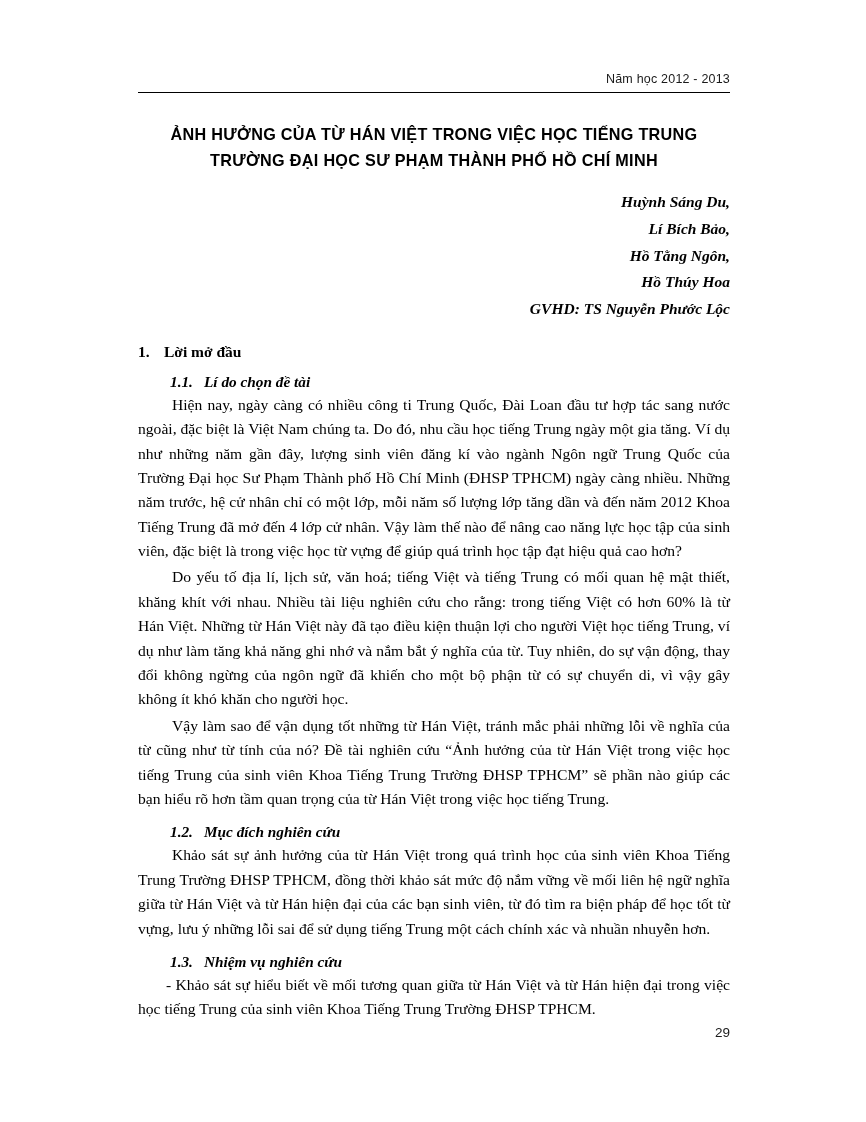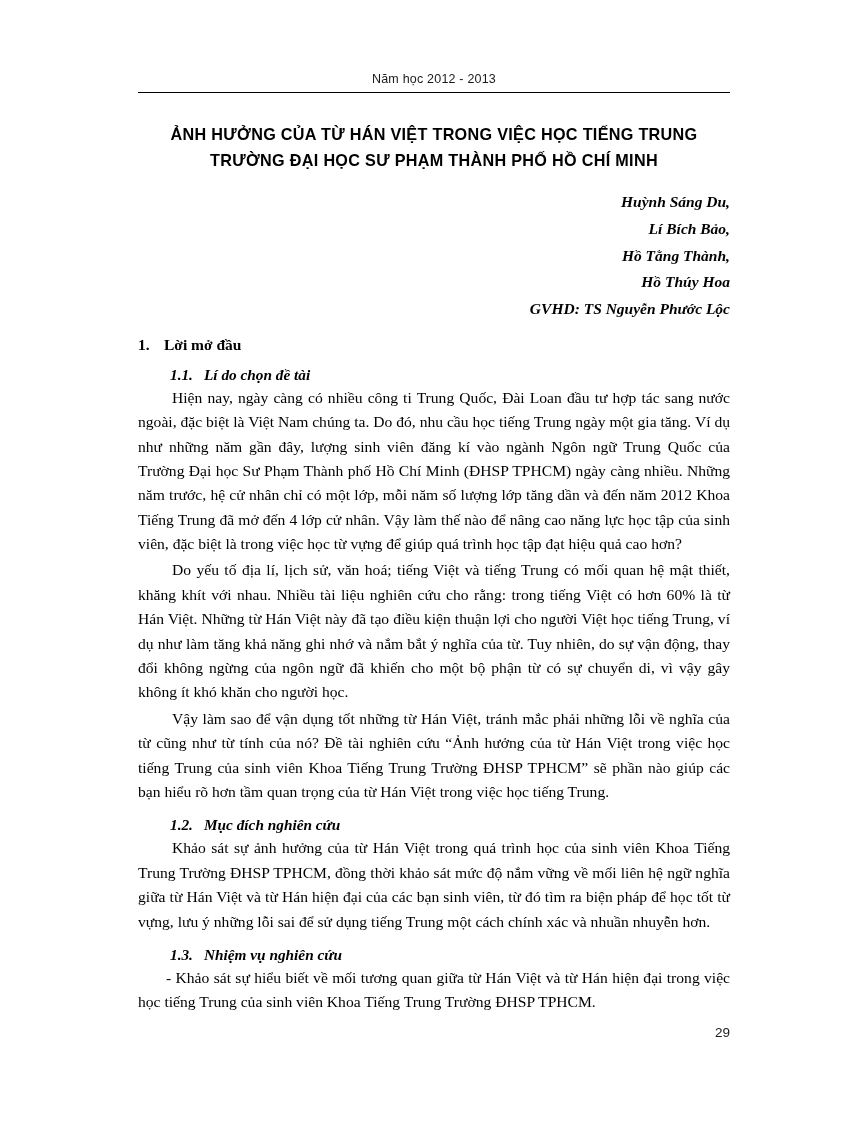--- a/index.html
+++ b/index.html
@@ -18,21 +18,21 @@
     color: #000000;
     overflow: hidden;
   }
   .content {
     position: absolute;
     left: 138px;
     top: 72px;
     width: 592px;
   }
   .running-head {
-    text-align: center;
+    text-align: right;
     font-family: "Liberation Sans", sans-serif;
     font-size: 12.5px;
     letter-spacing: 0.2px;
     color: #1a1a1a;
     padding-bottom: 6px;
   }
   .rule {
     border-top: 1.3px solid #000;
     margin-bottom: 28px;
   }
@@ -57,21 +57,21 @@
   }
   .authors .plain {
     font-weight: normal;
     font-style: normal;
   }
   .authors .advisor {
     font-weight: bold;
     font-style: italic;
   }
   .section-head {
-    margin-top: 13px;
+    margin-top: 20px;
     font-weight: bold;
     font-size: 15.5px;
     font-family: "Liberation Serif", serif;
   }
   .section-head .num {
     display: inline-block;
     width: 26px;
   }
   .subsection-head {
     margin-top: 12px;
@@ -117,21 +117,21 @@
     <div class="rule"></div>
 
     <div class="title-block">
       <div>ẢNH HƯỞNG CỦA TỪ HÁN VIỆT TRONG VIỆC HỌC TIẾNG TRUNG</div>
       <div>TRƯỜNG ĐẠI HỌC SƯ PHẠM THÀNH PHỐ HỒ CHÍ MINH</div>
     </div>
 
     <div class="authors">
       <div>Huỳnh Sáng Du,</div>
       <div>Lí Bích Bảo,</div>
-      <div>Hồ Tằng Thành,</div>
+      <div>Hồ Tằng Ngôn,</div>
       <div>Hồ Thúy Hoa</div>
       <div class="advisor">GVHD: TS Nguyễn Phước Lộc</div>
     </div>
 
     <div class="section-head">
       <span class="num">1.</span><span>Lời mở đầu</span>
     </div>
 
     <div class="subsection-head">
       <span class="num">1.1.</span><span>Lí do chọn đề tài</span>

